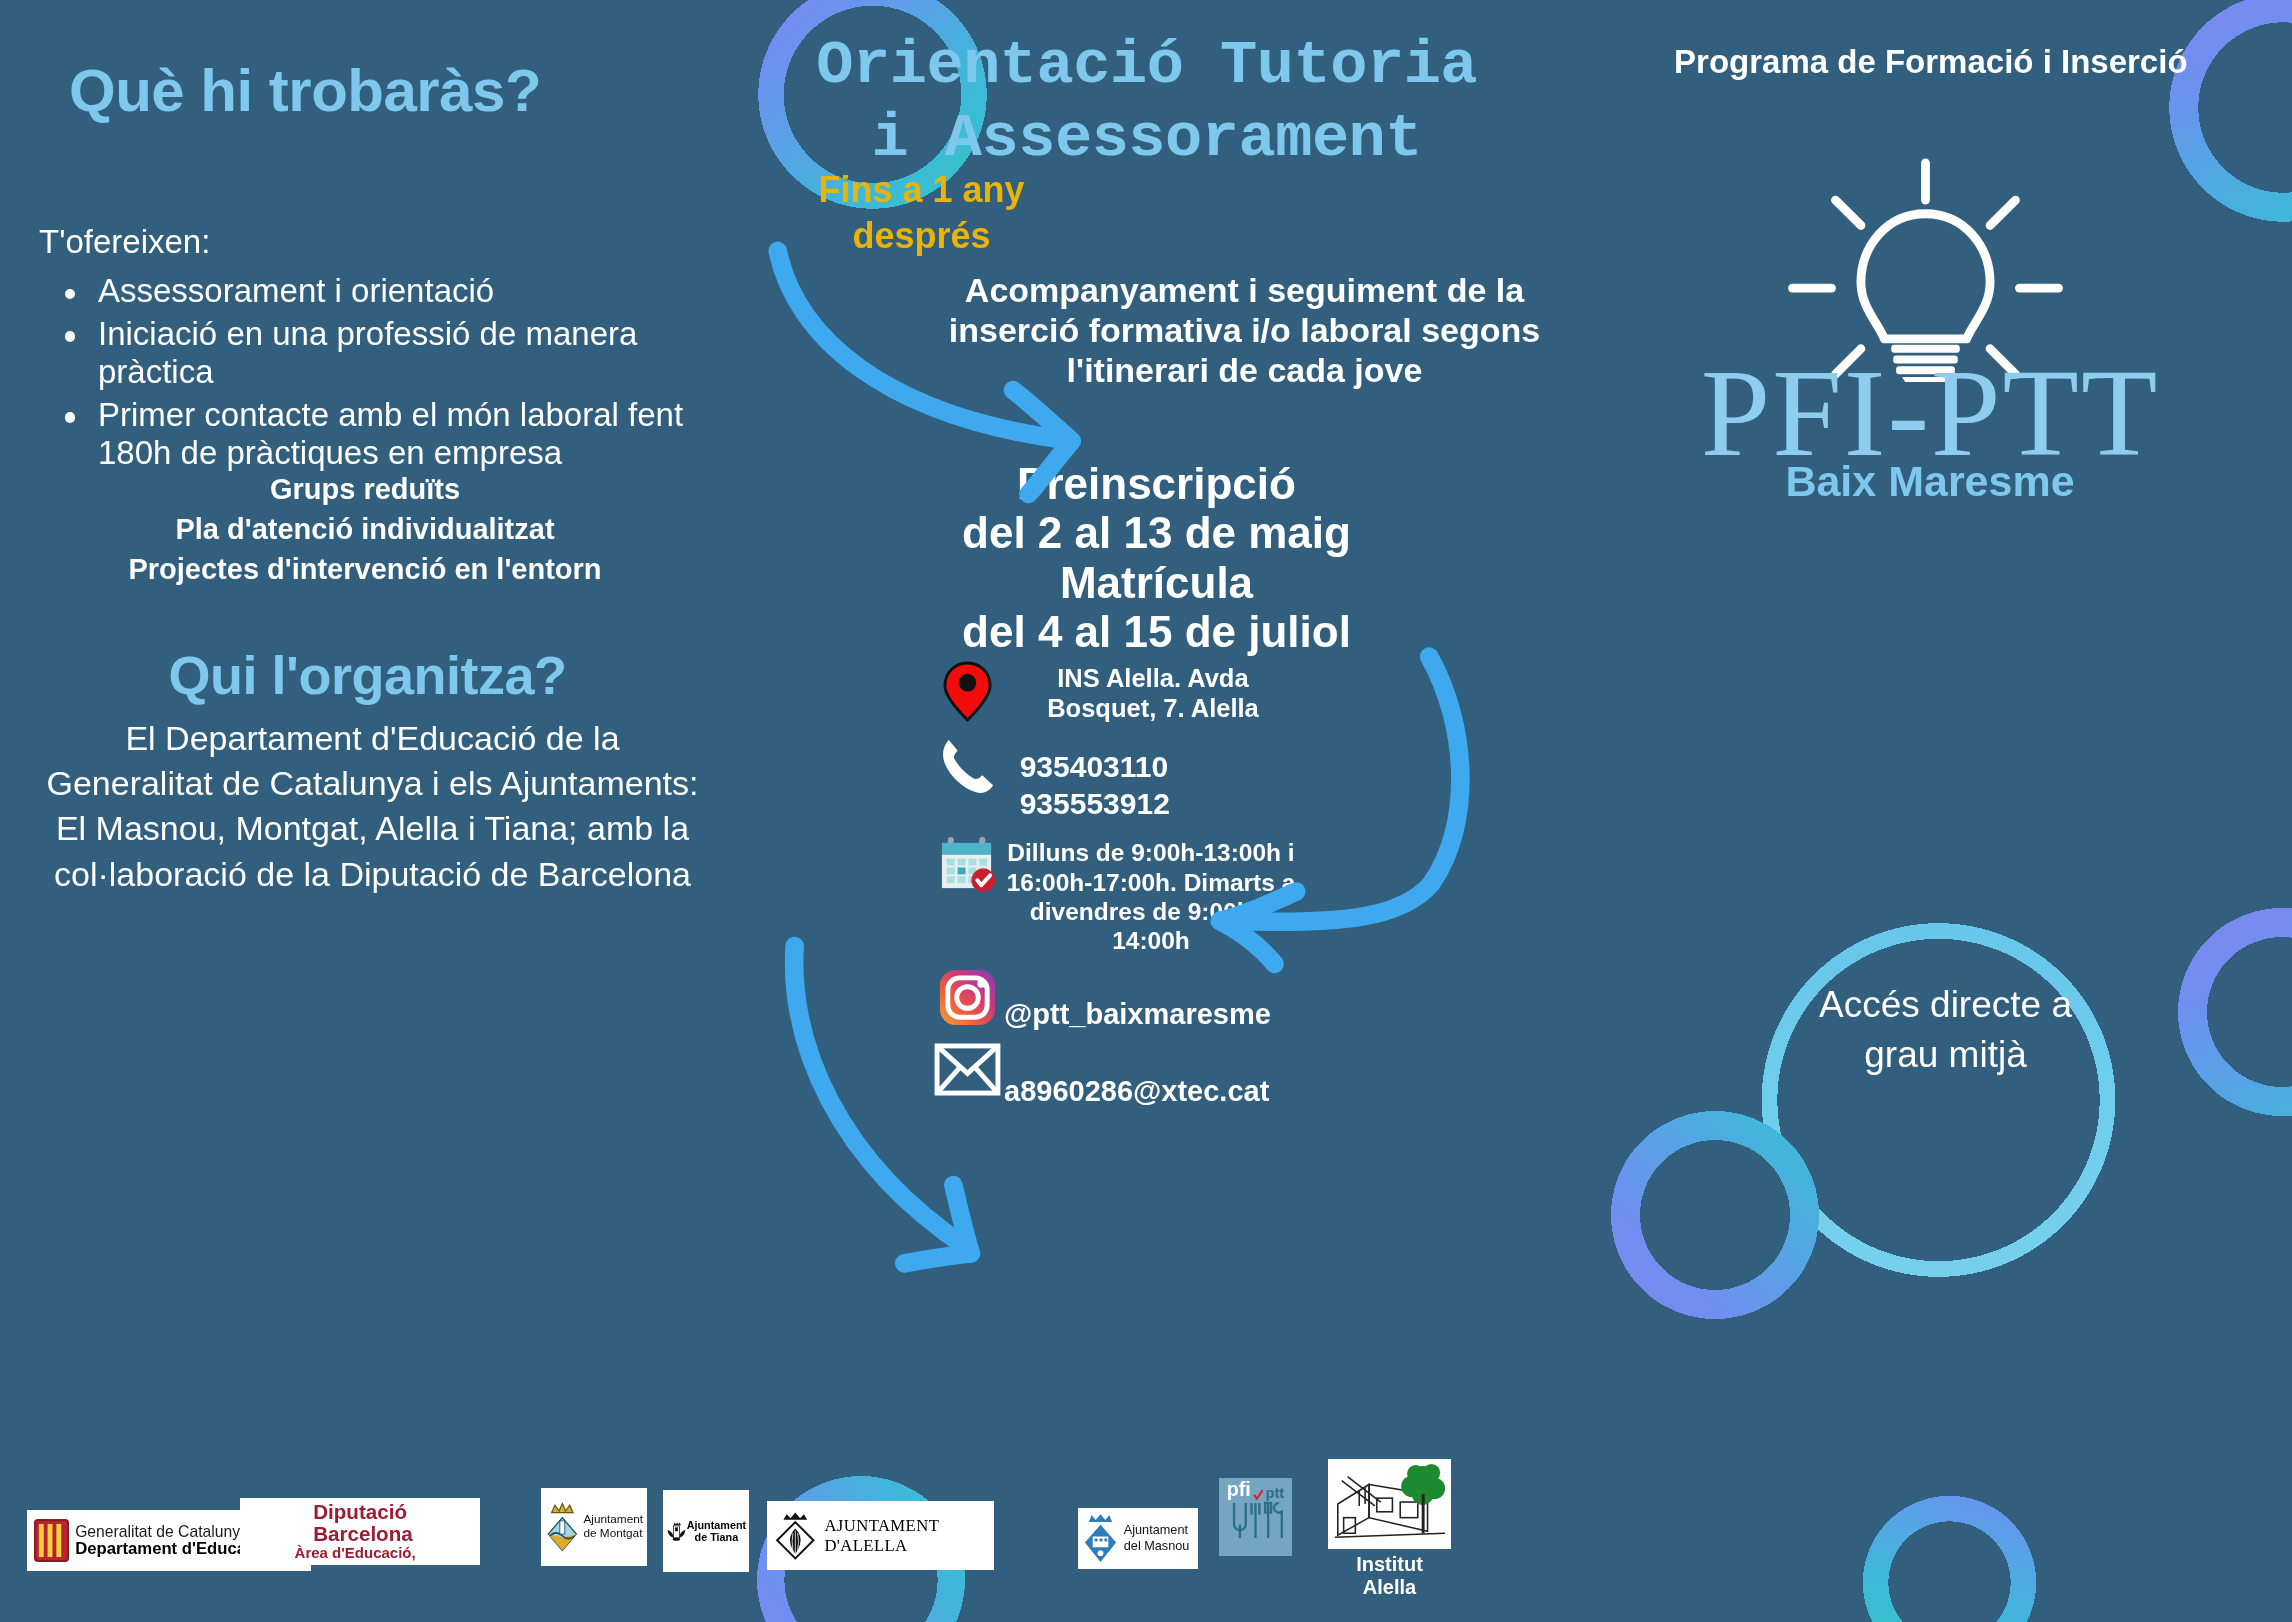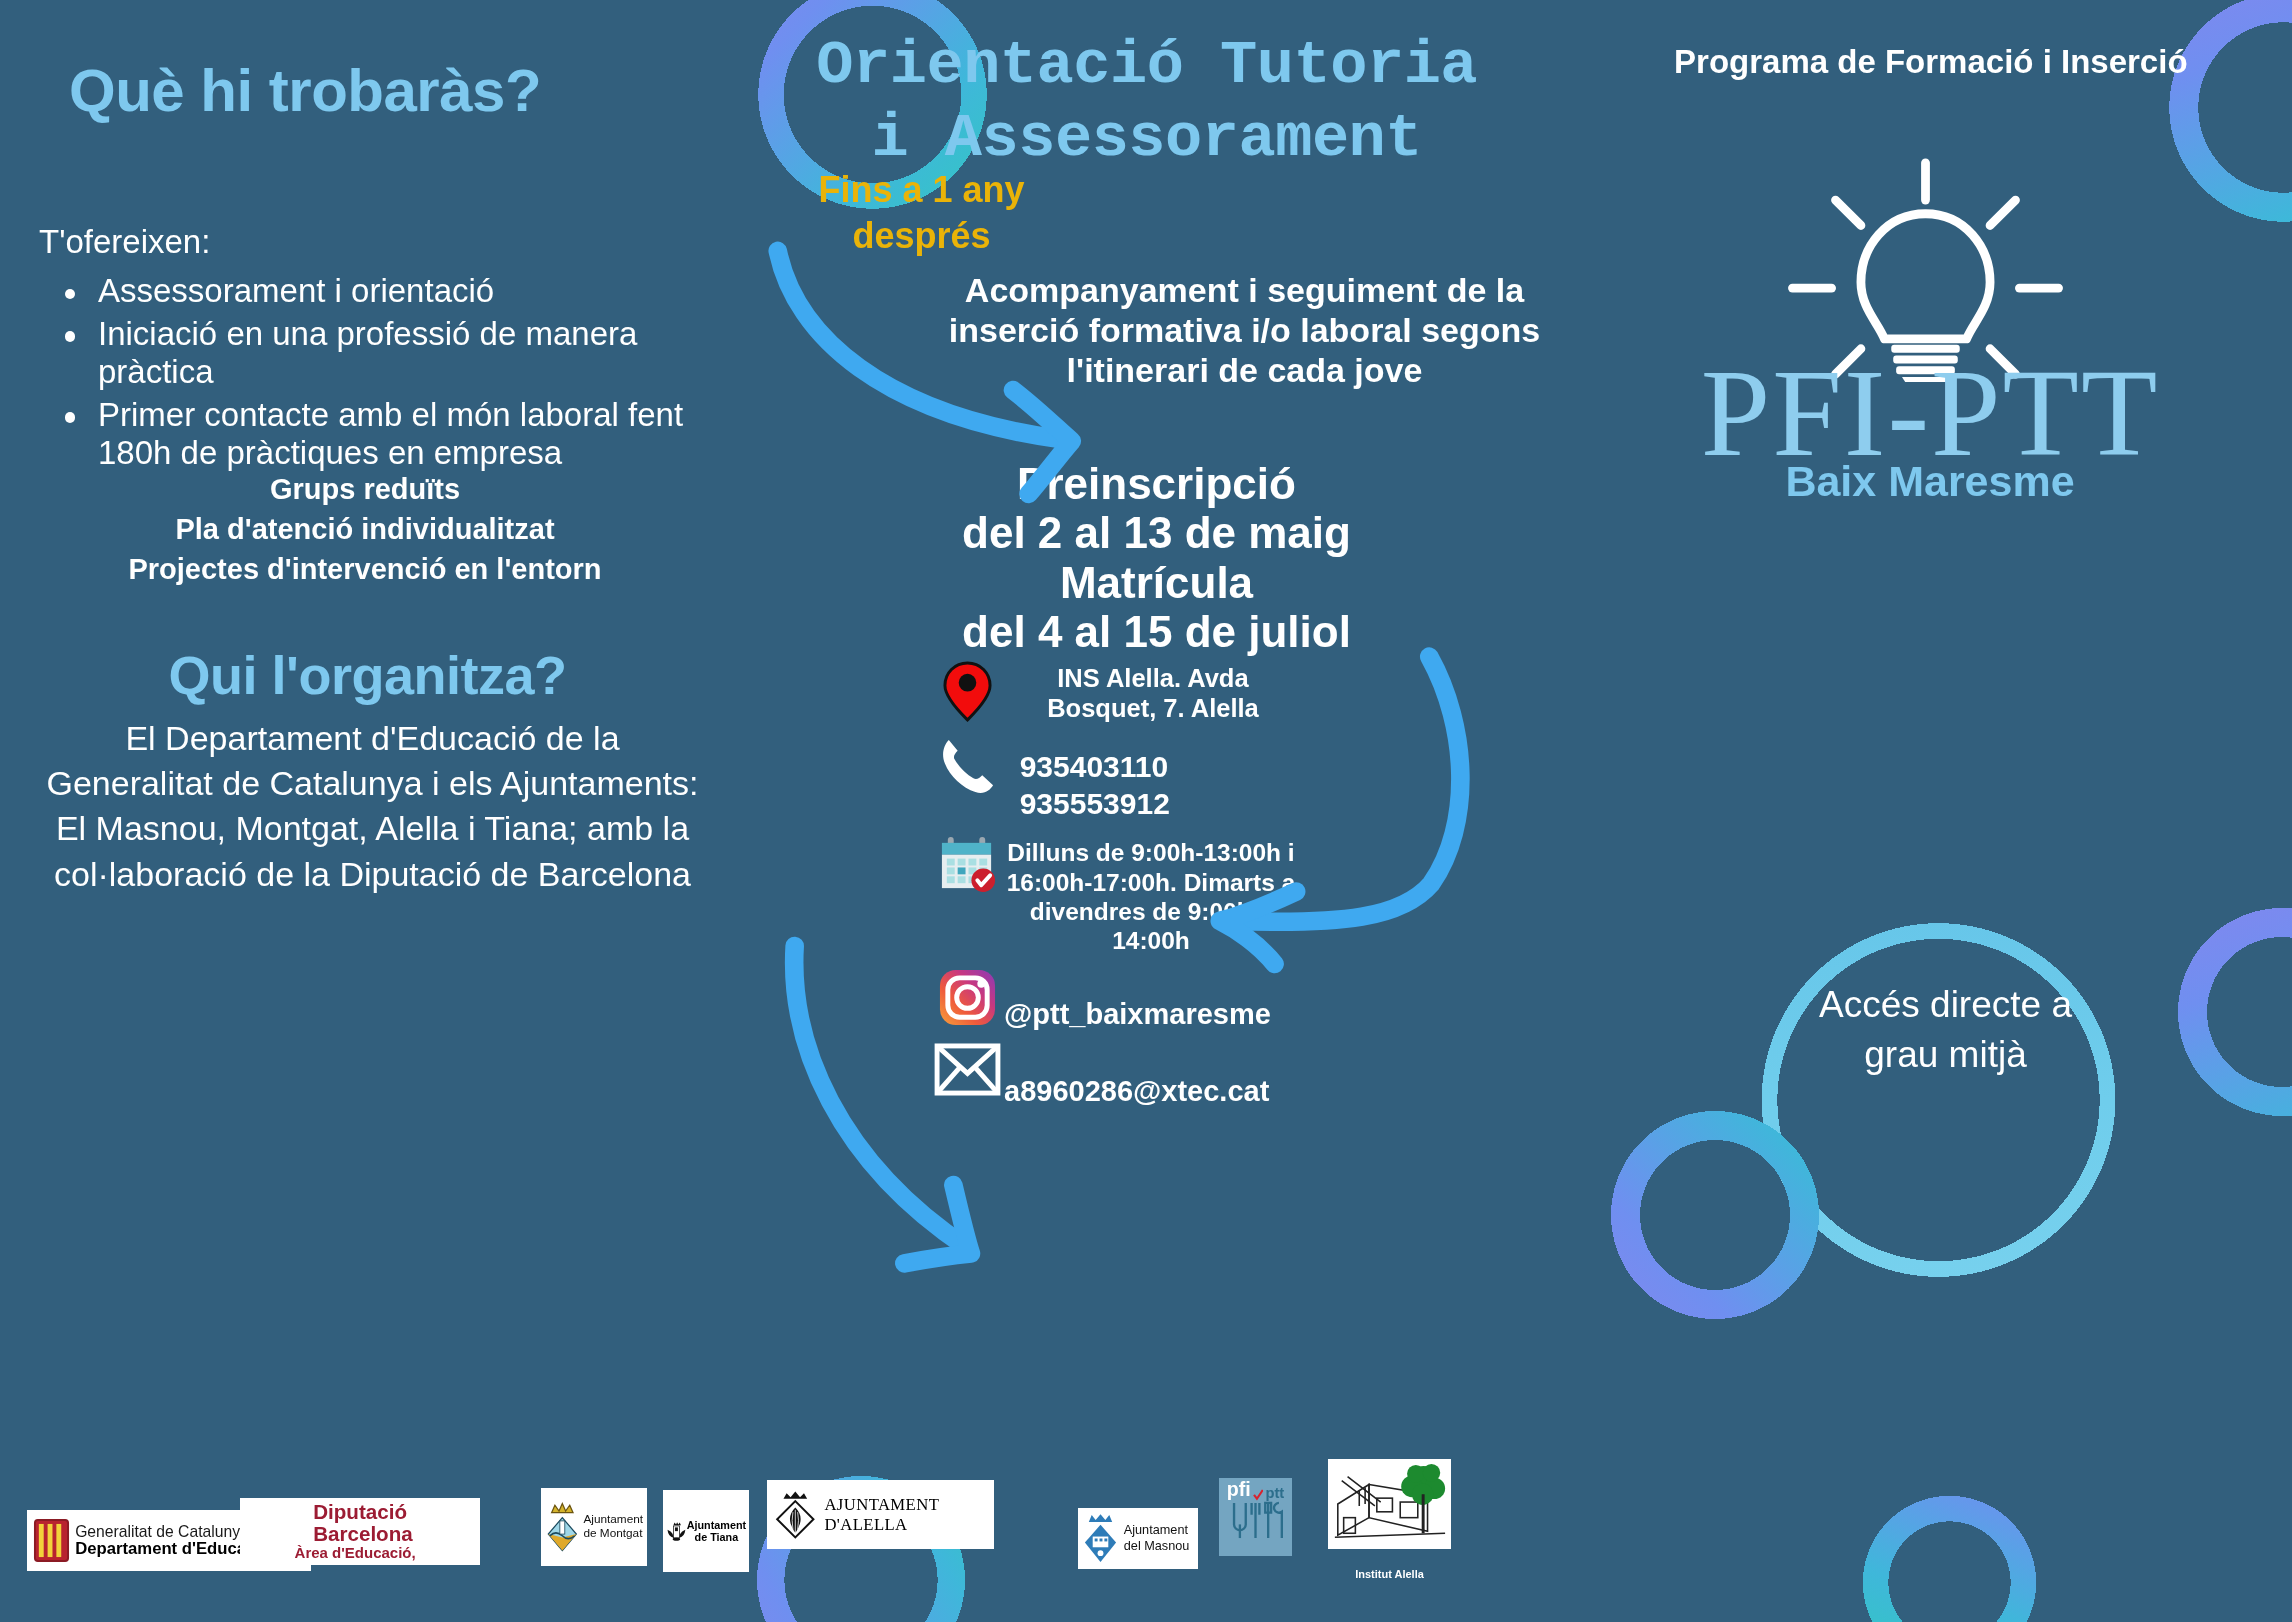--- a/index.html
+++ b/index.html
@@ -244,28 +244,28 @@
     background: #ffffff;
     display: flex;
     align-items: center;
     overflow: hidden;
   }
 
   #logo-generalitat { left: 27.4px; top: 59px; width: 284px; height: 61px; padding: 3.9px 5.9px; }
   #logo-diputacio   { left: 240px; top: 47px; width: 240px; height: 67px; padding: 2.9px 4.9px; flex-direction: column; }
   #logo-montgat     { left: 541px; top: 37px; width: 106px; height: 78px; padding: 3.9px; }
   #logo-tiana       { left: 663px; top: 39px; width: 86px;  height: 82px; padding: 2.9px; flex-direction: row; justify-content: center;}
-  #logo-alella      { left: 767px; top: 29px; width: 227px; height: 69px; padding: 7px; }
+  #logo-alella      { left: 767px; top: 50px; width: 227px; height: 69px; padding: 7px; }
   #logo-masnou      { left: 1078px;top: 57px; width: 120px; height: 61px; padding: 2.9px; }
   #logo-pfi         { left: 1219px;top: 27.4px; width: 73px;  height: 78px; background: #74a5c1; flex-direction: column; }
   #logo-institut    { left: 1328px;top: 7.8px;  width: 123px; height: 90px; padding: 2px; }
 
   #institut-alella-label {
     position: absolute; left: 1328px; top: 102px; width: 123px;
-    text-align: center; color: #ffffff; font-weight: bold; font-size: 11px; margin-top: 15px;
+    text-align: center; color: #ffffff; font-weight: bold; font-size: 20px;
   }
   .crest { display:block; }
 
   #logo-generalitat .txt-wrap { line-height: 1.1; padding-left: 4.9px; }
   #logo-generalitat .l1 { font-size: 15.7px; color:#1a1a1a; font-weight: 400;}
   #logo-generalitat .l2 { font-size: 16.7px; color:#000; font-weight: bold;}
 
   #logo-diputacio .dip-txt { color:#9c1c33; font-weight:bold; font-size:20.6px; line-height:1.05; padding-left:5.9px;}
   #logo-diputacio .dip-sep { width:2px; height:39px; background:#c6a0ab; margin:0 7.8px;}
   #logo-diputacio .dip-area { color:#9c1c33; font-weight:bold; font-size:15px; line-height:1.2;}

